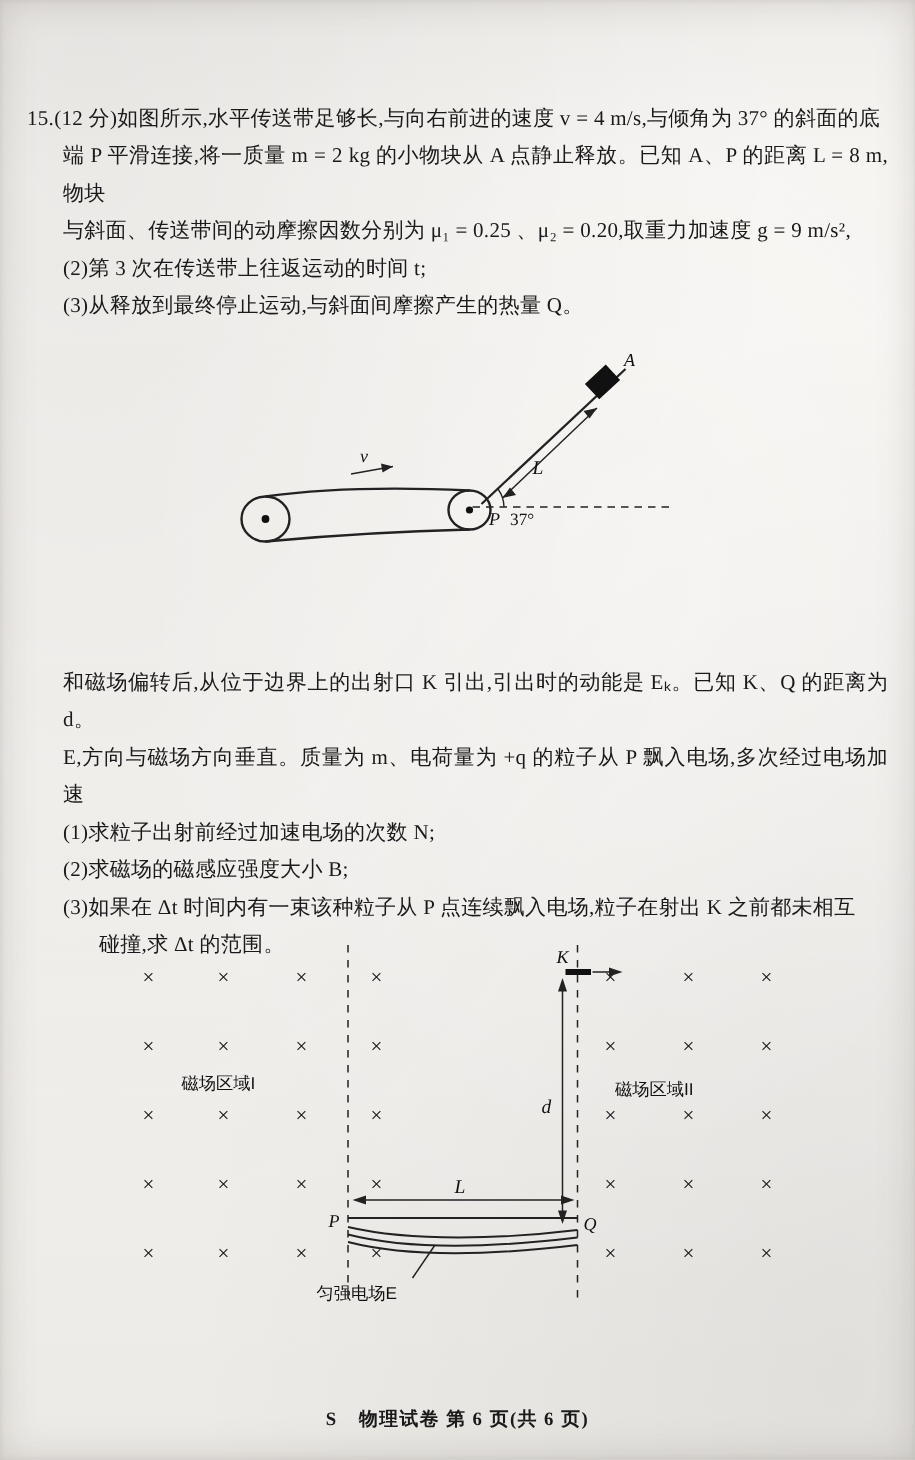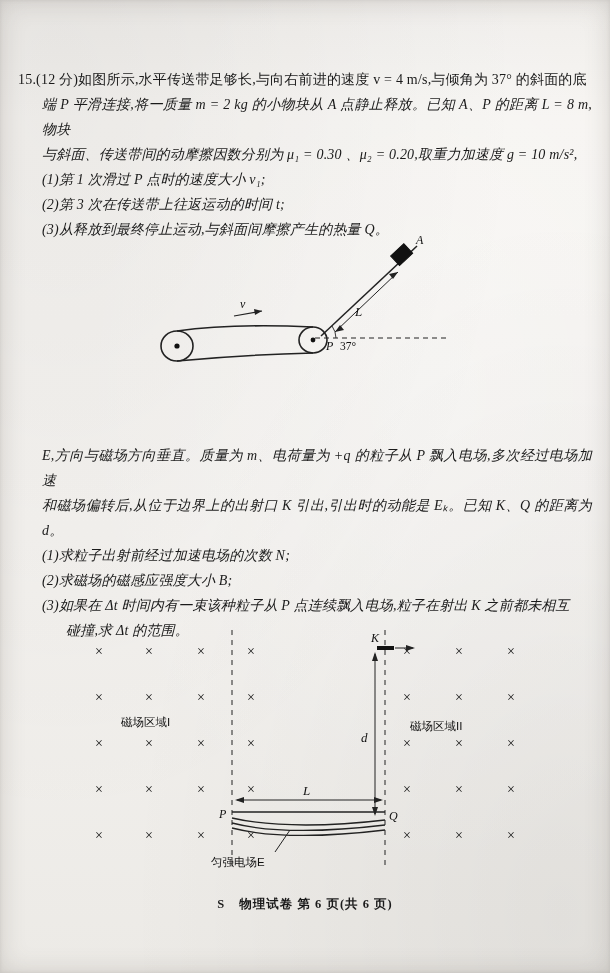--- a/index.html
+++ b/index.html
@@ -53,21 +53,20 @@
     line-height: 25px;
     letter-spacing: 0.2px;
     text-align: justify;
     margin-top: 45px;
   }
   .ptext p {
     margin: 0 0 0 0;
   }
   .sub-item {
     padding-left: 24px;
-    font-style: italic;
   }
 
   
   .fig1 {
     position: absolute;
     left: 130px;
     top: 228px;
     width: 360px;
     height: 140px;
   }
@@ -76,21 +75,21 @@
     left: 85px;
     top: 630px;
     width: 470px;
     height: 250px;
   }
 
   
   .footer {
     position: absolute;
     left: 0;
-    top: 896px;
+    top: 938px;
     width: 610px;
     text-align: center;
     font-size: 12.5px;
     font-weight: bold;
     letter-spacing: 1px;
   }
   .footer .s-mark {
     display: inline-block;
     margin-right: 10px;
   }
@@ -109,22 +108,21 @@
 
 <div class="page">
   <div class="grain"></div>
 
   <div class="content">
 
     <div class="problem p15">
       <div class="ptext">
         <p>15.(12 分)如图所示,水平传送带足够长,与向右前进的速度 v = 4 m/s,与倾角为 37° 的斜面的底</p>
         <p class="sub-item">端 P 平滑连接,将一质量 m = 2 kg 的小物块从 A 点静止释放。已知 A、P 的距离 L = 8 m,物块</p>
-        <p class="sub-item">与斜面、传送带间的动摩擦因数分别为 μ₁ = 0.30 、μ₂ = 0.20,取重力加速度 g = 10 m/s²,</p>
-        <p class="sub-item">(1)第 1 次滑过 P 点时的速度大小 v₁;</p>
+        <p class="sub-item">与斜面、传送带间的动摩擦因数分别为 μ₁ = 0.25 、μ₂ = 0.20,取重力加速度 g = 9 m/s²,</p>
         <p class="sub-item">(2)第 3 次在传送带上往返运动的时间 t;</p>
         <p class="sub-item">(3)从释放到最终停止运动,与斜面间摩擦产生的热量 Q。</p>
       </div>
     </div>
 
     <div class="fig1">
       <svg width="360" height="140" viewBox="0 0 360 140" xmlns="http://www.w3.org/2000/svg">
 
         <line x1="191" y1="108" x2="287" y2="18" stroke="#222" stroke-width="1.5"></line>
 
@@ -153,22 +151,22 @@
         <path d="M47,133 C 90,129 142,126 183,125" fill="none" stroke="#222" stroke-width="1.6"></path>
 
         <line x1="104" y1="88" x2="132" y2="83" stroke="#222" stroke-width="1.1"></line>
         <polygon points="132,83 124,81 125,87" fill="#222"></polygon>
         <text x="110" y="80" font-family="Liberation Serif, serif" font-style="italic" font-size="12" fill="#111">v</text>
       </svg>
     </div>
 
     <div class="problem p16">
       <div class="ptext">
+        <p class="sub-item">和磁场偏转后,从位于边界上的出射口 K 引出,引出时的动能是 Eₖ。已知 K、Q 的距离为 d。</p>
         <p class="sub-item">E,方向与磁场方向垂直。质量为 m、电荷量为 +q 的粒子从 P 飘入电场,多次经过电场加速</p>
-        <p class="sub-item">和磁场偏转后,从位于边界上的出射口 K 引出,引出时的动能是 Eₖ。已知 K、Q 的距离为 d。</p>
         <p class="sub-item">(1)求粒子出射前经过加速电场的次数 N;</p>
         <p class="sub-item">(2)求磁场的磁感应强度大小 B;</p>
         <p class="sub-item">(3)如果在 Δt 时间内有一束该种粒子从 P 点连续飘入电场,粒子在射出 K 之前都未相互</p>
         <p class="sub-item" style="padding-left:48px">碰撞,求 Δt 的范围。</p>
       </div>
     </div>
 
     <div class="fig2">
       <svg width="470" height="250" viewBox="0 0 470 250" xmlns="http://www.w3.org/2000/svg">
         <g font-family="Liberation Serif, serif" font-size="14" fill="#111">

